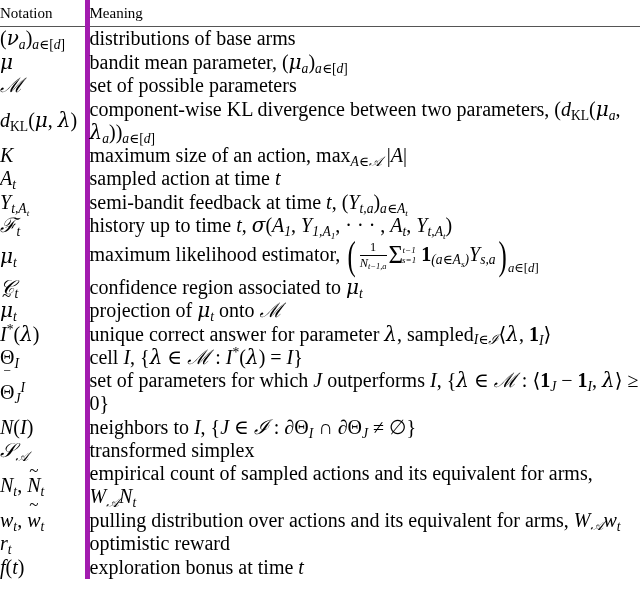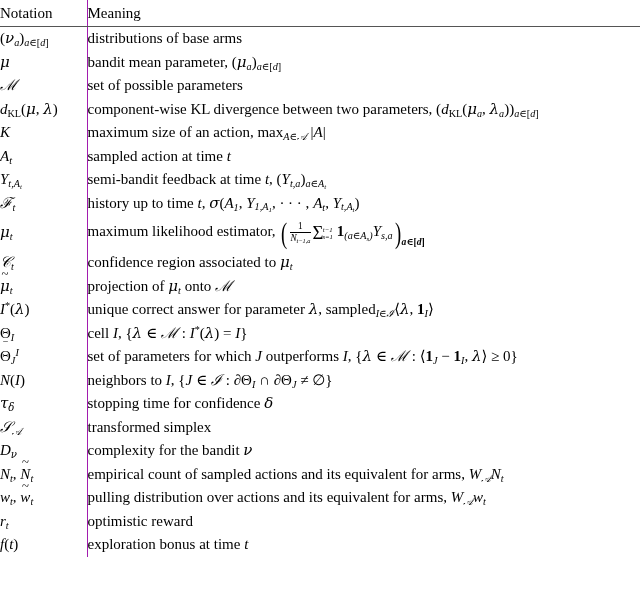--- a/index.html
+++ b/index.html
@@ -26,40 +26,40 @@
 
   .notation-table th,
   .notation-table td {
     padding: 0;
     vertical-align: middle;
     text-align: left;
   }
 
   
   .cell-notation {
-    border-right: 1px solid #a21caf;
+    border-right: 5px solid #a21caf;
     padding-left: 8px;
     padding-right: 6px;
   }
   .cell-meaning {
     padding-left: 10px;
     padding-right: 4px;
   }
 
   
   thead th {
     font-size: 15px;
     font-weight: normal;
     height: 26px;
     line-height: 26px;
   }
   thead tr.header-row th { border-bottom: 1px solid #555555; }
 
   tbody td {
-    font-size: 15px;
+    font-size: 20px;
     height: 23.5px;
     line-height: 1.15;
   }
   tbody tr.tall-row td { height: 36px; }
 
   
   .mi { font-style: italic; }
   .mu { font-style: italic; font-family: "DejaVu Serif", serif; }
   .up { font-style: normal; }
   .cal {
@@ -141,21 +141,20 @@
     display: inline-block;
     transform: scaleX(0.62);
     line-height: 0.9;
   }
   .paren-sub {
     font-size: 0.64em;
     font-style: italic;
     vertical-align: -0.9em;
     display: inline-block;
     margin-left: -1px;
-    font-weight: bold;
   }
   .nowrapline { white-space: nowrap; }
 </style>
 </head>
 <body>
 
 <table class="notation-table">
   <colgroup>
     <col class="col-notation">
     <col class="col-meaning">
@@ -245,34 +244,26 @@
     <tr>
       <td class="cell-notation"><span class="over-bar"><span class="acc">‾</span><span class="up">Θ</span></span><sub><span class="mi">J</span></sub><sup><span class="mi">I</span></sup></td>
       <td class="cell-meaning">set of parameters for which <span class="mi">J</span> outperforms <span class="mi">I</span>, {<span class="mu">λ</span> ∈ <span class="cal">ℳ</span> : ⟨<span class="bold1">1</span><sub><span class="mi">J</span></sub> − <span class="bold1">1</span><sub><span class="mi">I</span></sub>, <span class="mu">λ</span>⟩ ≥ 0}</td>
     </tr>
 
     <tr>
       <td class="cell-notation"><span class="mi">N</span>(<span class="mi">I</span>)</td>
       <td class="cell-meaning">neighbors to <span class="mi">I</span>, {<span class="mi">J</span> ∈ <span class="cal">ℐ</span> : <span class="up">∂</span><span class="up">Θ</span><sub><span class="mi">I</span></sub> ∩ <span class="up">∂</span><span class="up">Θ</span><sub><span class="mi">J</span></sub> ≠ ∅}</td>
     </tr>
 
-    <tr>
-      <td class="cell-notation"><span class="mu">τ</span><sub><span class="mu">δ</span></sub></td>
-      <td class="cell-meaning">stopping time for confidence <span class="mu">δ</span></td>
-    </tr>
 
     <tr>
       <td class="cell-notation"><span class="cal">𝒮</span><sub><span class="cal">𝒜</span></sub></td>
       <td class="cell-meaning">transformed simplex</td>
     </tr>
 
-    <tr>
-      <td class="cell-notation"><span class="mi">D</span><sub><span class="mu">ν</span></sub></td>
-      <td class="cell-meaning">complexity for the bandit <span class="mu">ν</span></td>
-    </tr>
 
     <tr>
       <td class="cell-notation"><span class="mi">N</span><sub><span class="mi">t</span></sub>, <span class="over-tilde"><span class="acc">~</span><span class="mi">N</span></span><sub><span class="mi">t</span></sub></td>
       <td class="cell-meaning">empirical count of sampled actions and its equivalent for arms, <span class="mi">W</span><sub><span class="cal">𝒜</span></sub><span class="mi">N</span><sub><span class="mi">t</span></sub></td>
     </tr>
 
     <tr>
       <td class="cell-notation"><span class="mi">w</span><sub><span class="mi">t</span></sub>, <span class="over-tilde"><span class="acc">~</span><span class="mi">w</span></span><sub><span class="mi">t</span></sub></td>
       <td class="cell-meaning">pulling distribution over actions and its equivalent for arms, <span class="mi">W</span><sub><span class="cal">𝒜</span></sub><span class="mi">w</span><sub><span class="mi">t</span></sub></td>
     </tr>

